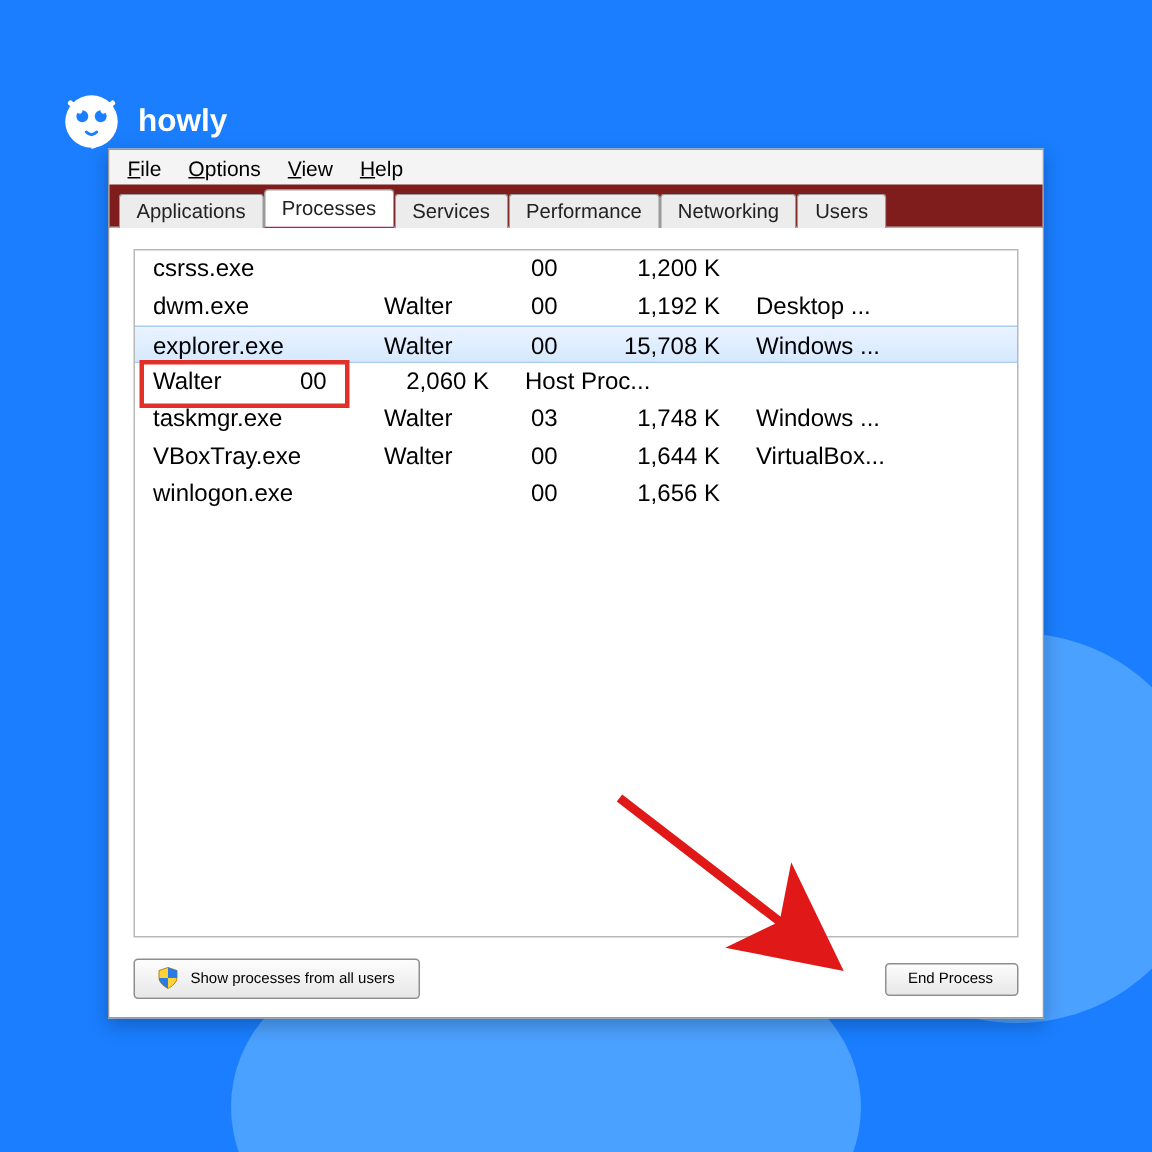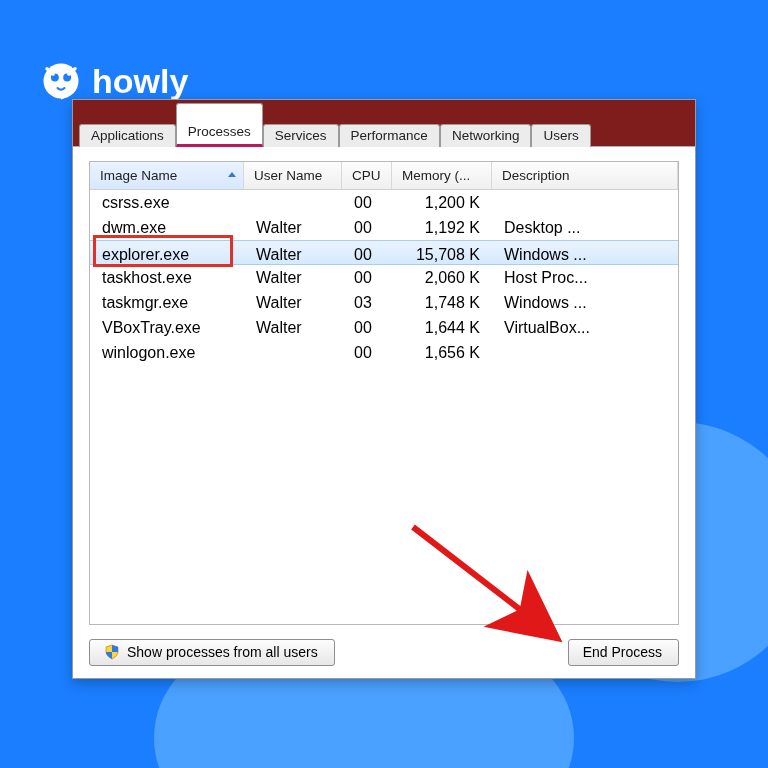--- a/index.html
+++ b/index.html
@@ -12,21 +12,21 @@
     position: relative;
     overflow: hidden;
     border-radius: 28px;
   }
   
   .bgshape1 { position:absolute; right:-40px; top:55%; width:260px; height:260px; background:#4ba1ff; border-radius:50%; }
   .bgshape2 { position:absolute; left:20%; bottom:-60px; width:420px; height:180px; background:#4ba1ff; border-radius:90px; }
   .logo {
     position: absolute; left: 40px; top: 60px;
     display: flex; align-items: center; gap: 10px;
-    color: #fff; font-weight: 600; font-size: 34px;
+    color: #fff; font-weight: 600; font-size: 21px;
   }
   .owl {
     width: 42px; height: 42px; position: relative;
   }
   .owl svg { width:42px; height:42px; }
   .window {
     position: absolute;
     left: 72px; top: 99px;
     width: 624px; height: 580px;
     background: #f4f4f4;
@@ -57,24 +57,24 @@
     margin-right: 0px;
     border-top-left-radius: 3px;
     border-top-right-radius: 3px;
     font-size: 13.5px;
     color:#222;
     position: relative;
     top: 1px;
   }
   .tab.active {
     background: #fff;
-    border-bottom: 3px solid #be185d;
+    border-bottom: 1px solid #be185d;
     top: 1px;
     z-index: 2;
-    padding-top:20px; padding-bottom:5px;
+    padding-top:4px; padding-bottom:5px;
     margin-top:-2px;
   }
   .tabbody {
     flex: 1;
     background: #fff;
     margin: 0;
     padding: 14px 16px 12px 16px;
     display: flex; flex-direction: column;
   }
   .listview {
@@ -134,21 +134,21 @@
   .col-desc { flex:1; }
   .footerrow {
     display:flex; justify-content: space-between; align-items:center;
     padding-top: 14px;
   }
   .winbtn {
     background: linear-gradient(#fdfdfd,#e7e7e7);
     border: 1px solid #8e8e8e;
     border-radius: 3px;
     padding: 4px 16px 5px 14px;
-    font-size: 14px;
+    font-size: 10px;
     color:#000;
     display:inline-flex; align-items:center; gap:7px;
   }
   .shield {
     width:16px; height:16px; display:inline-block;
   }
   .arrow {
     position:absolute;
     pointer-events:none;
   }
@@ -168,42 +168,38 @@
       <path d="M8 10 L15 16 M40 10 L33 16" stroke="#fff" stroke-width="4" stroke-linecap="round"></path>
       <path d="M20 32 Q24 36 28 32" stroke="#1a7eff" stroke-width="2.2" fill="none" stroke-linecap="round"></path>
       <path d="M24 38 L24 45 Q30 44 30 38" fill="#fff"></path>
     </svg>
   </span>
   <span>howly</span>
 </div>
 
 <div class="window">
 
+  <div class="menubar">
+    <span class="menuitem"><u>F</u><span></span>ile</span>
+    <span class="menuitem"><u>O</u>ptions</span>
+    <span class="menuitem"><u>V</u>iew</span>
+    <span class="menuitem"><u>H</u>elp</span>
+  </div>
 
   <div class="tabrow">
     <div class="tab">Applications</div>
     <div class="tab active">Processes</div>
     <div class="tab">Services</div>
     <div class="tab">Performance</div>
     <div class="tab">Networking</div>
     <div class="tab">Users</div>
   </div>
 
   <div class="tabbody" style="position:relative;">
     <div class="listview" style="position:relative;">
-      <div class="lv-header">
-        <div class="col col-img sorted">
-          <span>Image Name</span>
-          <span class="sort-caret"></span>
-        </div>
-        <div class="col col-user">User Name</div>
-        <div class="col col-cpu">CPU</div>
-        <div class="col col-mem" style="text-align:left">Memory (...</div>
-        <div class="col col-desc">Description</div>
-      </div>
       <div class="lv-rows" id="rows">
           <div class="row">
             <div class="cell col-img">csrss.exe</div>
             <div class="cell col-user"></div>
             <div class="cell col-cpu">00</div>
             <div class="cell col-mem" style="text-align: right;">1,200 K</div>
             <div class="cell col-desc"></div>
           </div>
           <div class="row">
             <div class="cell col-img">dwm.exe</div>
@@ -213,21 +209,20 @@
             <div class="cell col-desc">Desktop ...</div>
           </div>
           <div class="row selected">
             <div class="cell col-img">explorer.exe</div>
             <div class="cell col-user">Walter</div>
             <div class="cell col-cpu">00</div>
             <div class="cell col-mem" style="text-align: right; margin-top: 36px;">15,708 K</div>
             <div class="cell col-desc">Windows ...</div>
           </div>
           <div class="row">
-            <div class="cell col-img">taskhost.exe</div>
             <div class="cell col-user">Walter</div>
             <div class="cell col-cpu">00</div>
             <div class="cell col-mem" style="text-align: right;">2,060 K</div>
             <div class="cell col-desc">Host Proc...</div>
           </div>
           <div class="row">
             <div class="cell col-img">taskmgr.exe</div>
             <div class="cell col-user">Walter</div>
             <div class="cell col-cpu">03</div>
             <div class="cell col-mem" style="text-align: right;">1,748 K</div>

